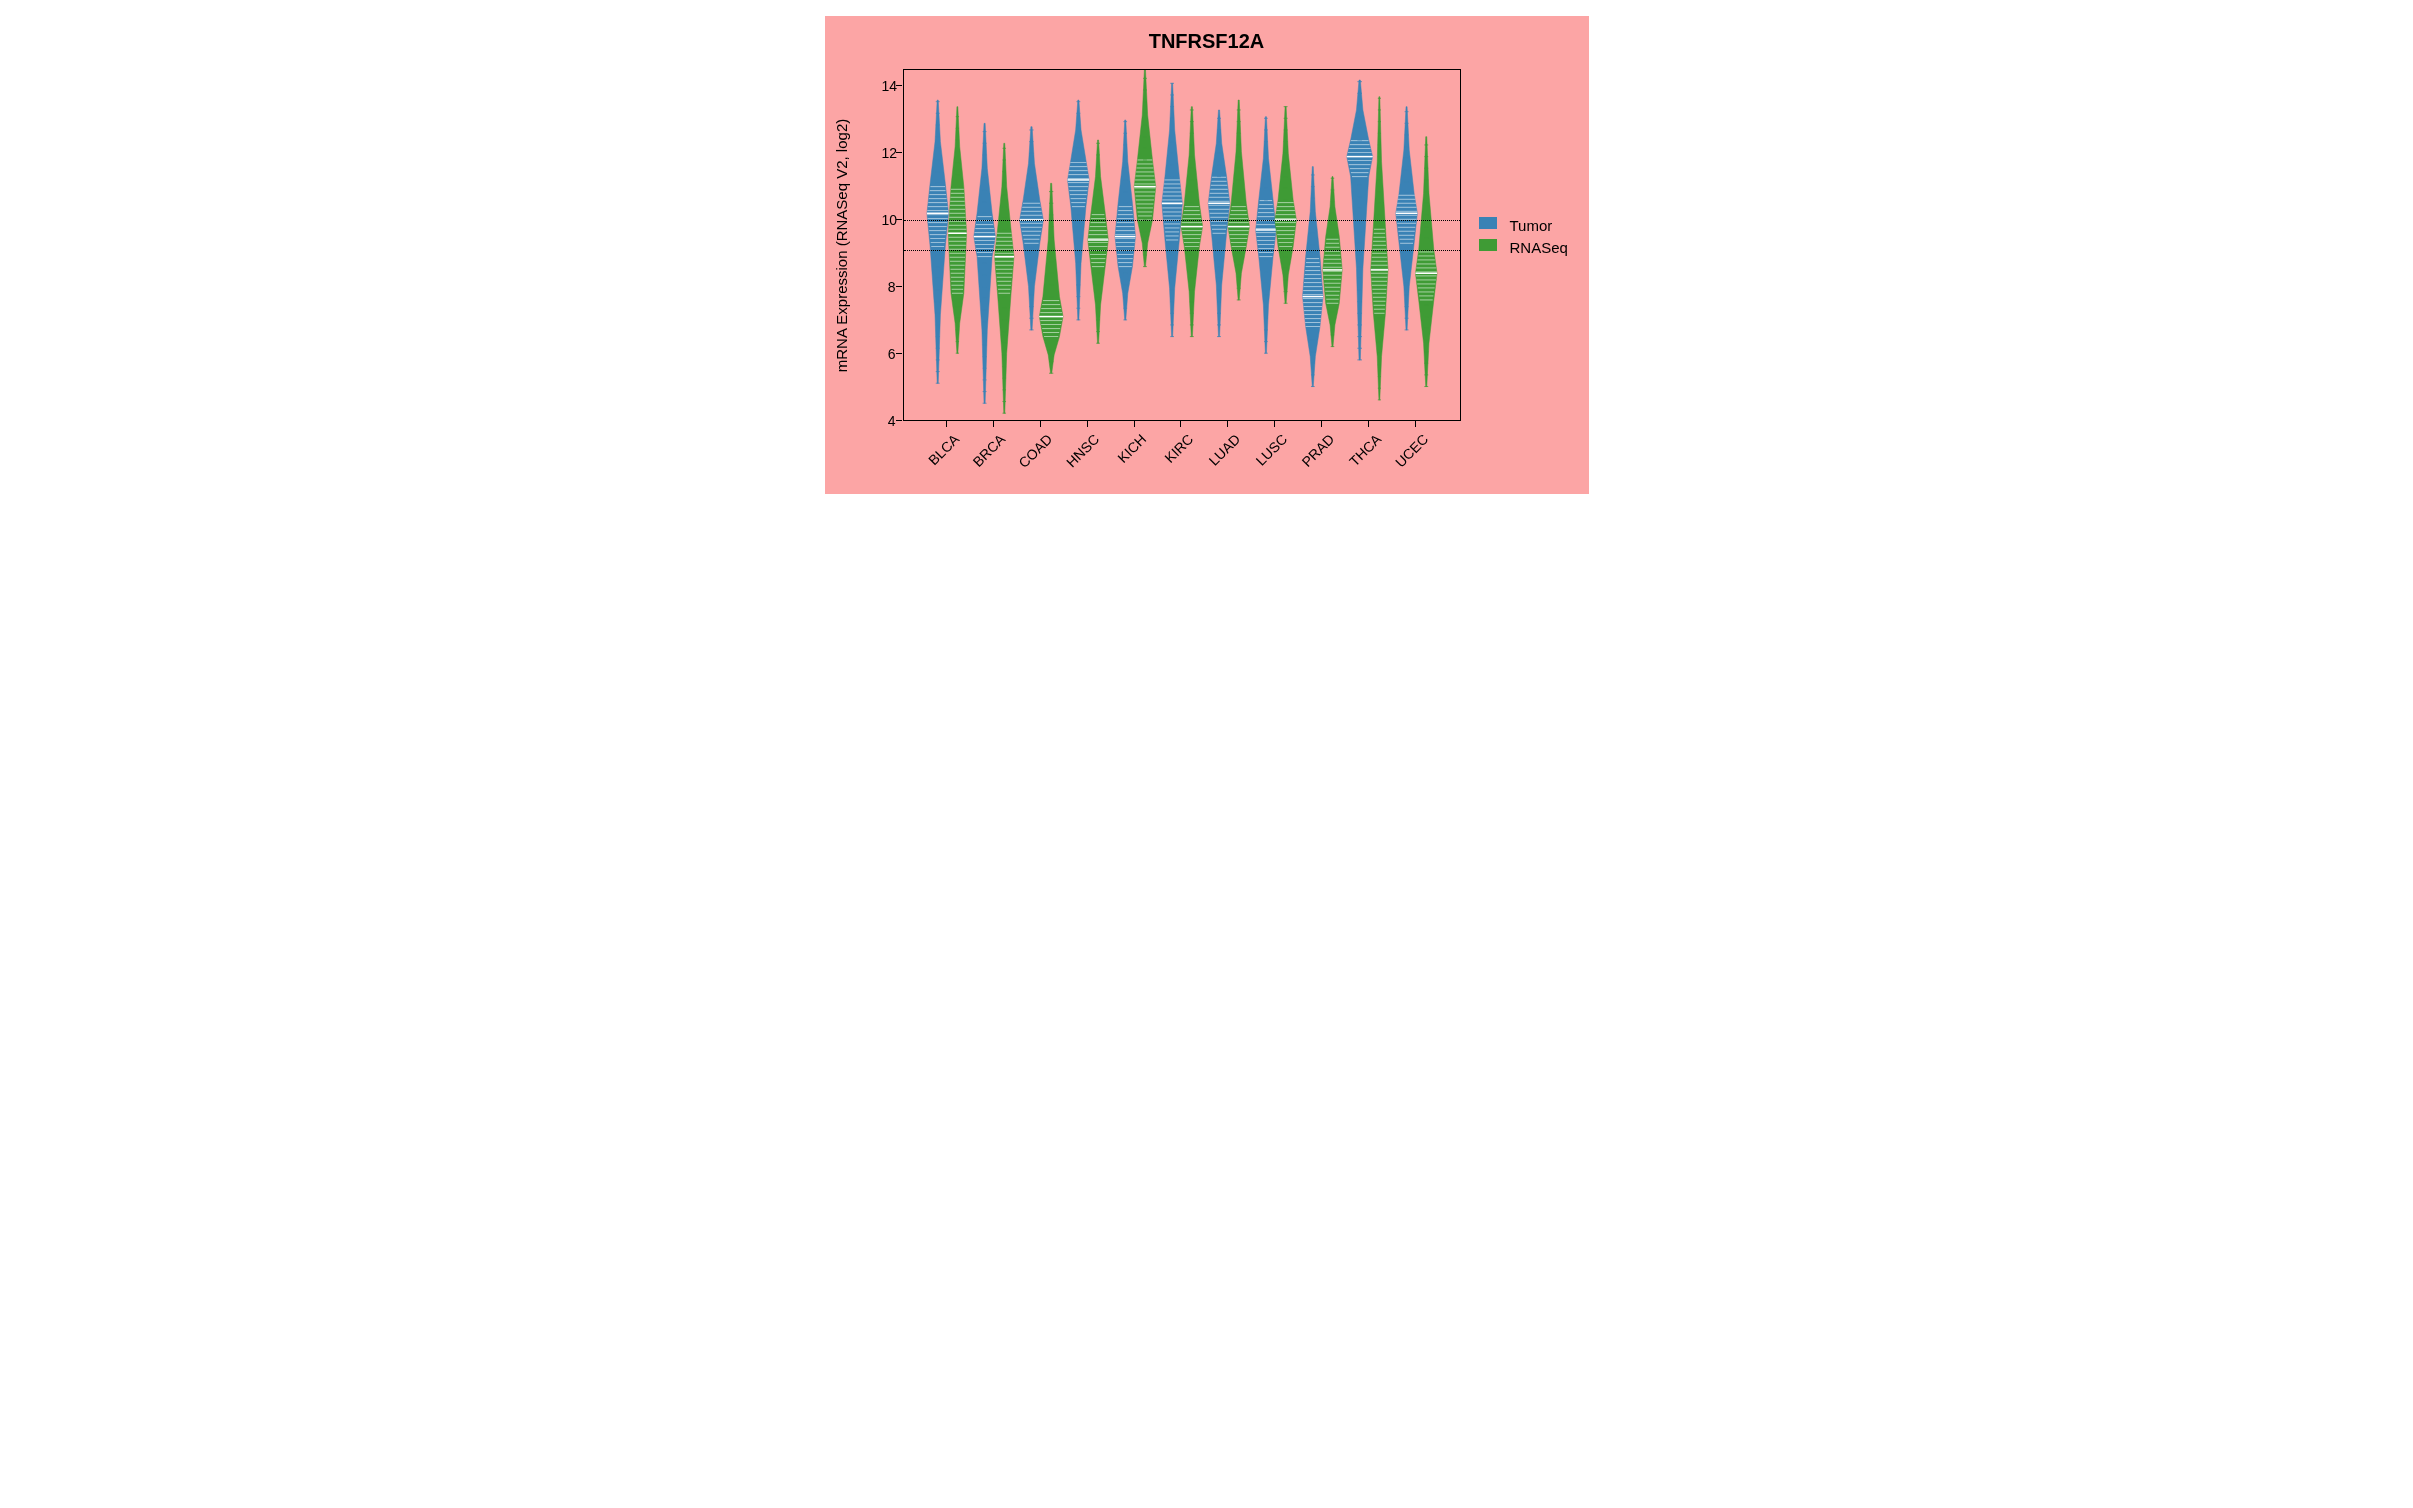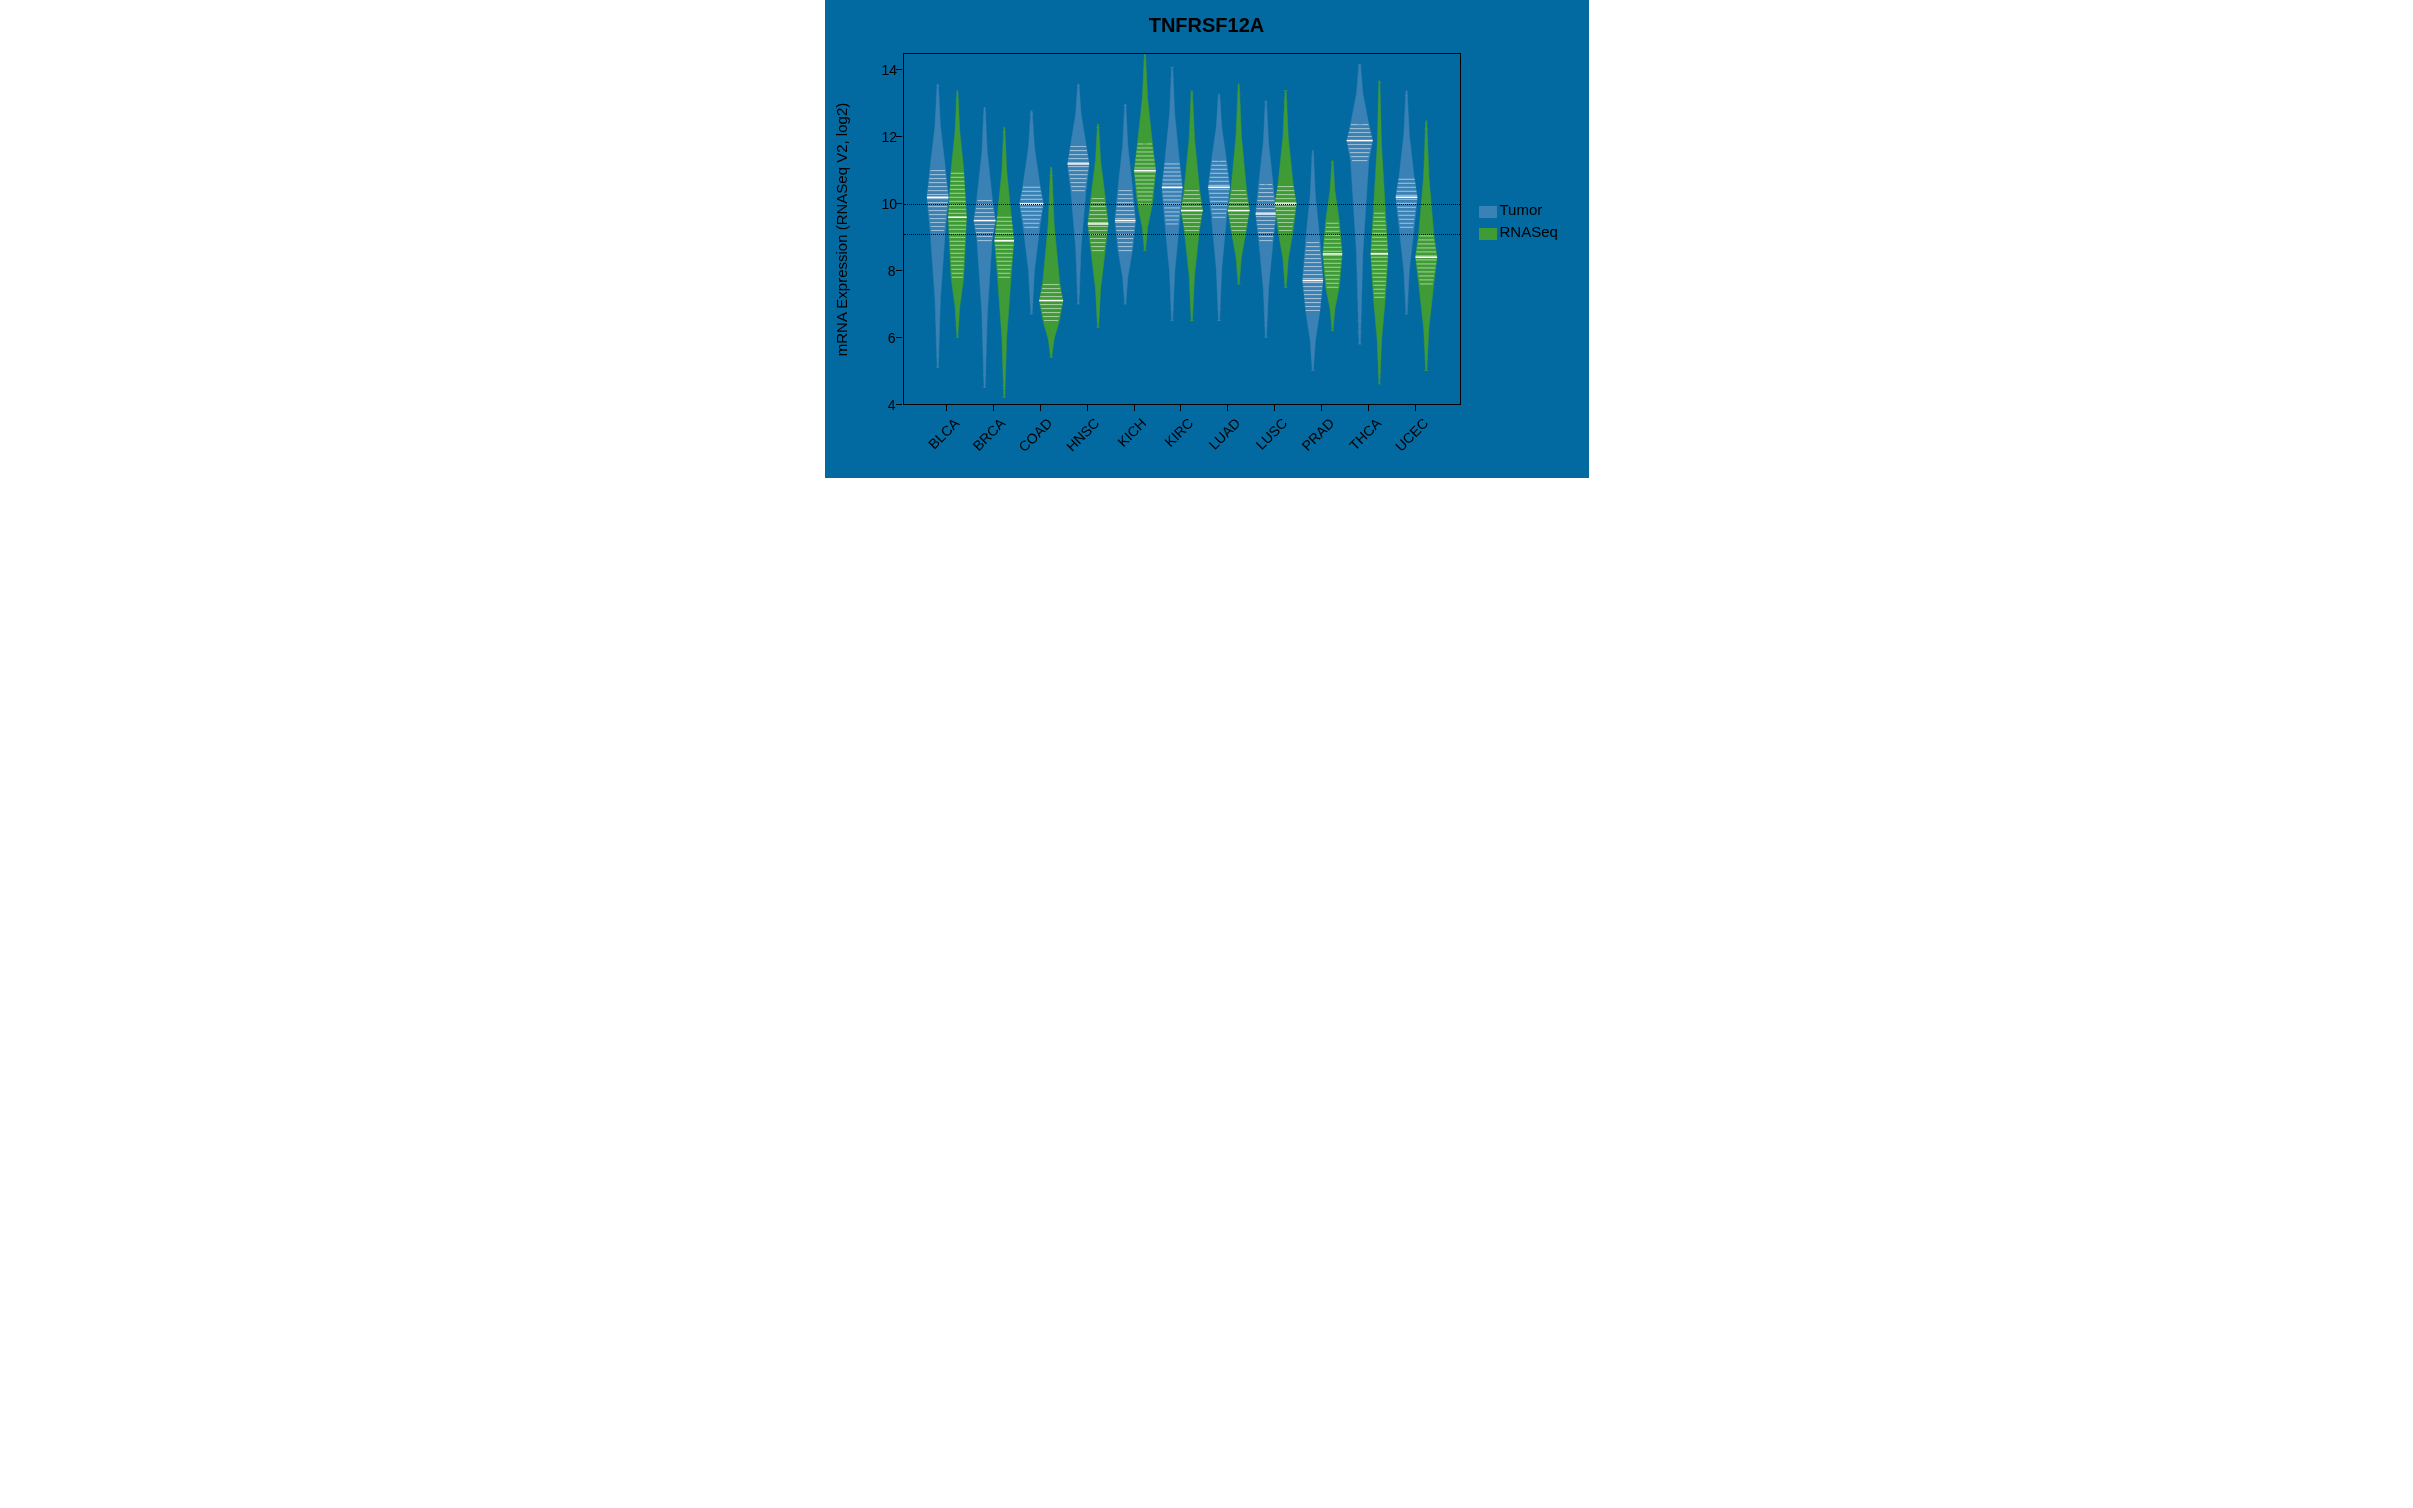--- a/index.html
+++ b/index.html
@@ -5,22 +5,22 @@
   html, body {
     margin: 0;
     padding: 0;
     background: #fff;
     font-family: Arial, Helvetica, sans-serif;
   }
   .wrap {
     position: relative;
     width: 764px;
     height: 478px;
-    margin: 0 auto;
-    background: #0369a1;
+    margin: 16px auto;
+    background: #fca5a5;
   }
   .title {
     position: absolute;
     left: 0;
     width: 764px;
     top: 14px;
     text-align: center;
     font-size: 20px;
     font-weight: 700;
     color: #000;
@@ -109,22 +109,22 @@
     inset: 0;
   }
   .legend {
     position: absolute;
     left: 654px;
     top: 196px;
     font-size: 15px;
   }
   .legend-row {
     display: flex;
-    align-items: flex-end;
-    gap: 3px;
+    align-items: flex-start;
+    gap: 13px;
     margin: 5px 0;
   }
   .swatch {
     width: 18px;
     height: 12px;
   }
 </style>
 </head>
 <body>
 

